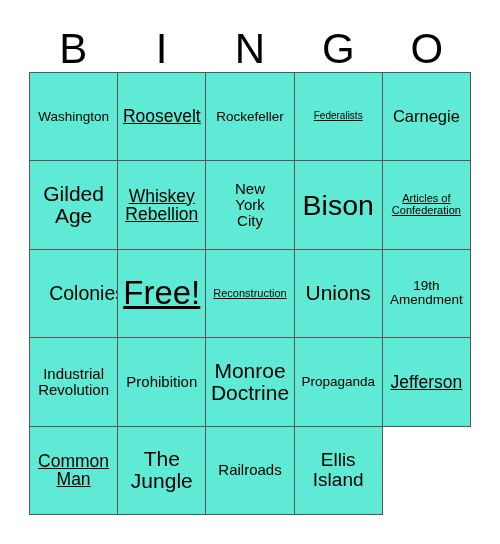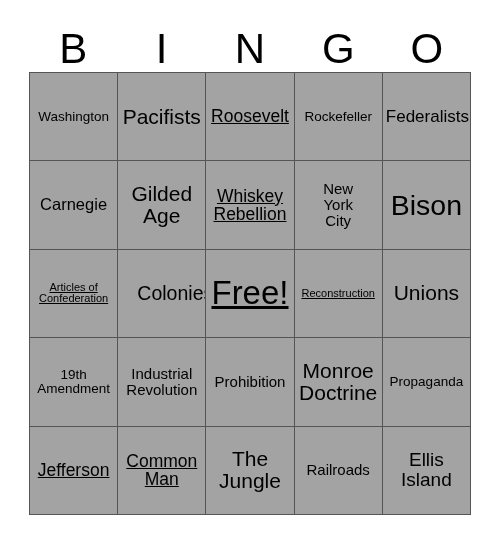--- a/index.html
+++ b/index.html
@@ -57,34 +57,34 @@
   }
   .cell {
     border-right: 1px solid #555555;
     border-bottom: 1px solid #555555;
     box-sizing: border-box;
     display: flex;
     align-items: center;
     justify-content: center;
     padding: 2px 3px;
     overflow: hidden;
-    background: #a3a3a3;
+    background: #5eead4;
   }
   .cell-text {
     display: block;
     width: 100%;
     text-align: center;
     line-height: 1.06;
     white-space: pre-line;
     word-break: normal;
     color: #000000;
   }
   
   .fs-11 { font-size: 11px; text-decoration: underline; }
-  .fs-12 { font-size: 17px; }
+  .fs-12 { font-size: 10px; text-decoration: underline; }
   .fs-13 { font-size: 13.5px; }
   .fs-15 { font-size: 15px; }
   .fs-16 { font-size: 16.5px; }
   .fs-17 { font-size: 17.5px; text-decoration: underline; }
   .fs-19 { font-size: 19.5px; margin-left: 27px; }
   .fs-21 { font-size: 21px; }
   .fs-27 { font-size: 19px; }
   .fs-28 { font-size: 28.5px; }
   .fs-33 { font-size: 33px; text-decoration: underline; }
 </style>
@@ -97,23 +97,20 @@
       <div class="header-letter">B</div>
       <div class="header-letter">I</div>
       <div class="header-letter">N</div>
       <div class="header-letter">G</div>
       <div class="header-letter">O</div>
     </div>
 
   <div id="grid">
       <div class="cell">
         <span class="cell-text fs-13">Washington</span>
-      </div>
-      <div class="cell">
-        <span class="cell-text fs-21">Pacifists</span>
       </div>
       <div class="cell">
         <span class="cell-text fs-17">Roosevelt</span>
       </div>
       <div class="cell">
         <span class="cell-text fs-13">Rockefeller</span>
       </div>
       <div class="cell">
         <span class="cell-text fs-12">Federalists</span>
       </div>

